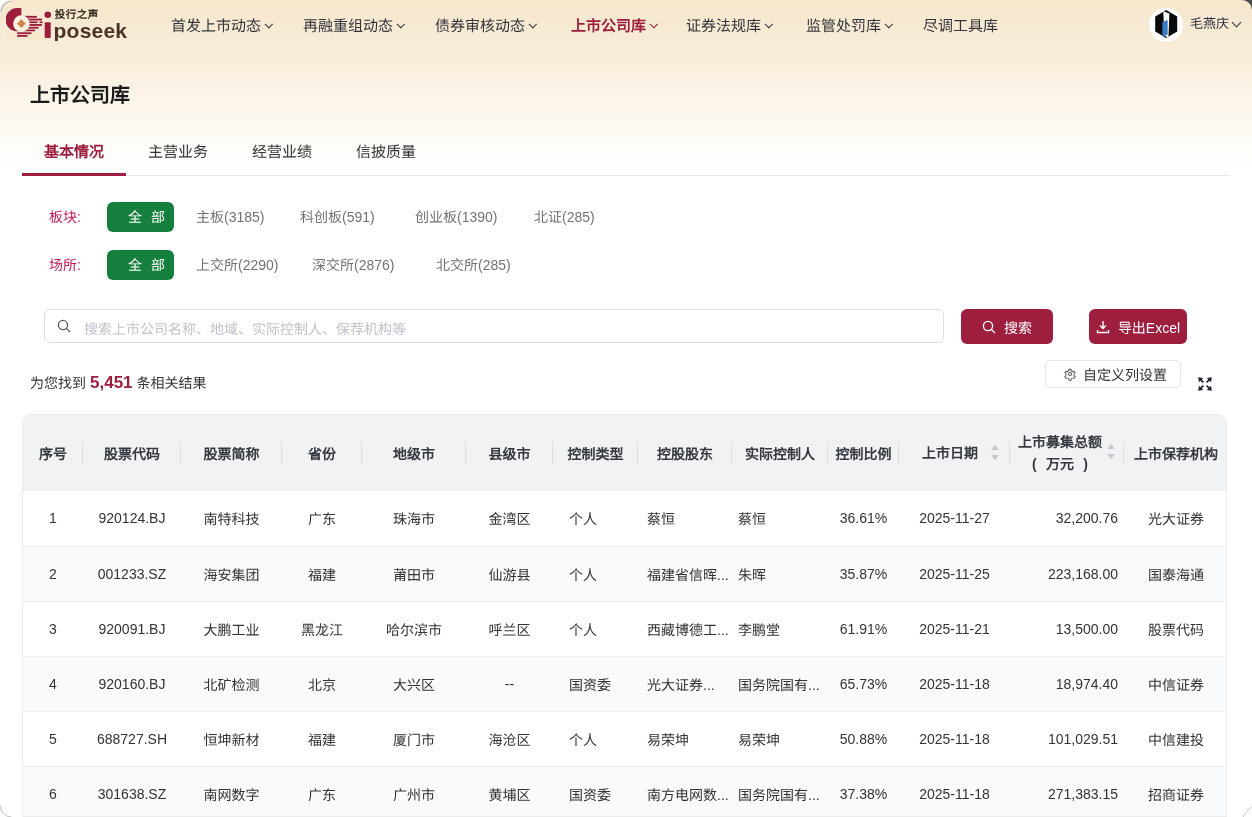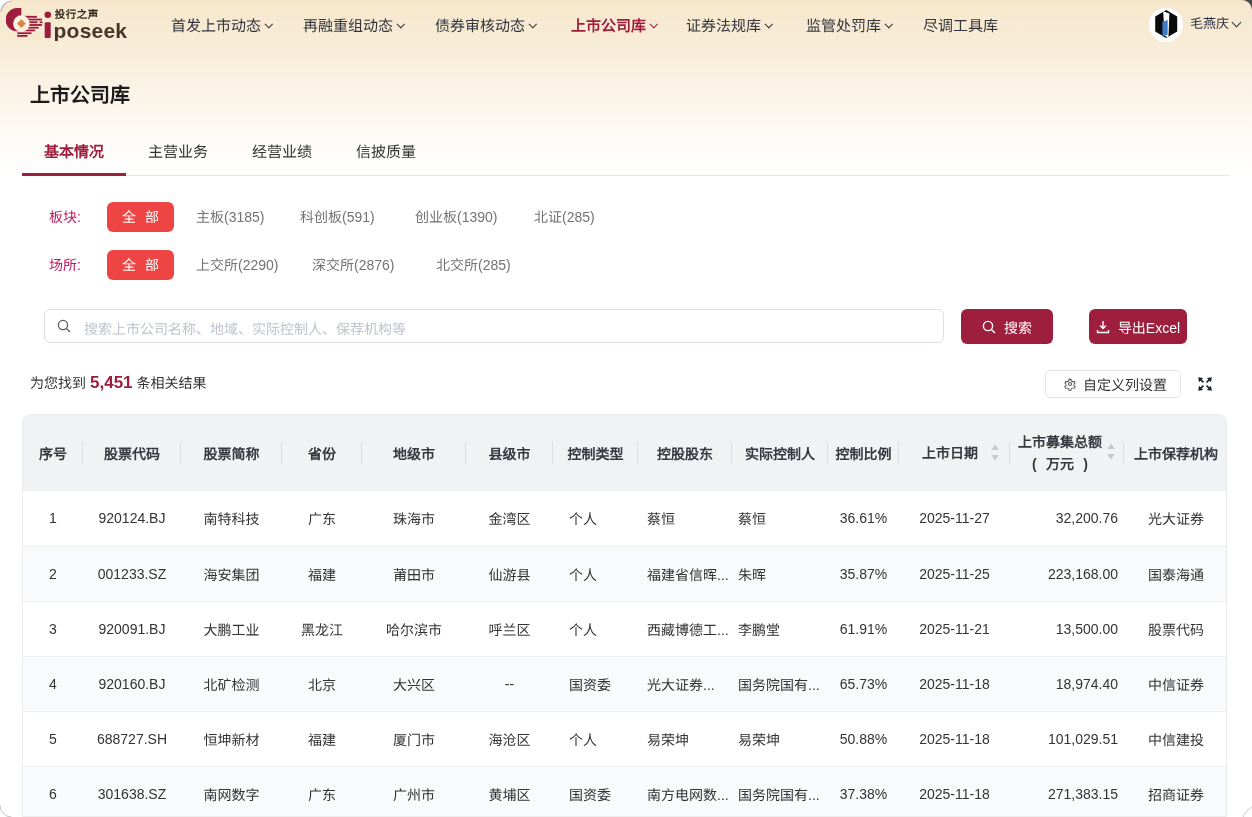--- a/index.html
+++ b/index.html
@@ -22,34 +22,34 @@
 .title{position:absolute;left:30px;top:79px;font-size:20px;font-weight:bold;color:#1a1a1a}
 .tabs{position:absolute;left:22px;top:137px;width:1208px;height:39px;border-bottom:1px solid #e8e8e8}
 .tab{position:absolute;top:0;width:104px;text-align:center;font-size:15px;color:#333;line-height:30px}
 .tab.act{color:#9d1e3d;font-weight:bold}
 .tab.act:after{content:"";position:absolute;left:0;bottom:-39px;width:104px;height:3px;background:#9d1e3d}
 .tabs .tab{height:39px}
 .tab.act:after{bottom:0}
 
 .frow{position:absolute;left:0;width:1252px;height:30px}
 .flabel{position:absolute;left:49px;top:4px;font-size:14px;color:#be185d}
-.fall{position:absolute;left:107px;top:0;width:67px;height:30px;background:#ef4444;border-radius:6px;color:#fff;
-  font-size:14px;text-align:center;line-height:30px;letter-spacing:9px;text-indent:9px}
+.fall{position:absolute;left:107px;top:0;width:67px;height:30px;background:#15803d;border-radius:6px;color:#fff;
+  font-size:14px;text-align:right;line-height:30px;letter-spacing:9px;text-indent:9px}
 .fopt{position:absolute;top:4px;font-size:14px;color:#737373;white-space:nowrap}
 
 .sbox{position:absolute;left:44px;top:309px;width:900px;height:34px;border:1px solid #dcdfe6;border-radius:6px;background:#fff}
 .sicon{position:absolute;left:57px;top:319px;width:14px;height:14px}
 .sph{position:absolute;left:84px;top:318px;font-size:14px;color:#bfc3cc}
 .btn{position:absolute;top:309px;height:35px;background:#9d1e3d;border-radius:6px;color:#fff;font-size:14px;
   display:flex;align-items:center;justify-content:center}
 .btn svg{margin-right:8px}
 
 .res{position:absolute;left:30px;top:372px;font-size:14px;color:#333}
 .res b{color:#9d1e3d;font-size:17px;font-weight:bold;padding:0 4px}
-.colset{position:absolute;left:1045px;top:370px;width:136px;height:28px;border:1px solid #e3e5ea;border-radius:5px;
+.colset{position:absolute;left:1045px;top:360px;width:136px;height:28px;border:1px solid #e3e5ea;border-radius:5px;
   background:#fff;display:flex;align-items:center;justify-content:center;font-size:14px;color:#333;padding-left:4px}
 .colset svg{margin-right:6px}
 .expand{position:absolute;left:1197px;top:376px;width:16px;height:16px}
 
 .twrap{position:absolute;left:22px;top:414px;width:1205px;height:403px;border:1px solid #ececec;
   border-radius:8px 8px 0 0;overflow:hidden;background:#fff}
 table{border-collapse:collapse;table-layout:fixed;width:1205px;font-size:14px}
 th{height:76px;background:#f1f2f4;color:#35383f;font-size:14px;font-weight:bold;text-align:center;position:relative;padding:0}
 td{height:55px;text-align:center;color:#333;border-top:1px solid #efeff0;padding:0;white-space:nowrap;overflow:hidden}
 tr.alt td{background:#f9fafb}

